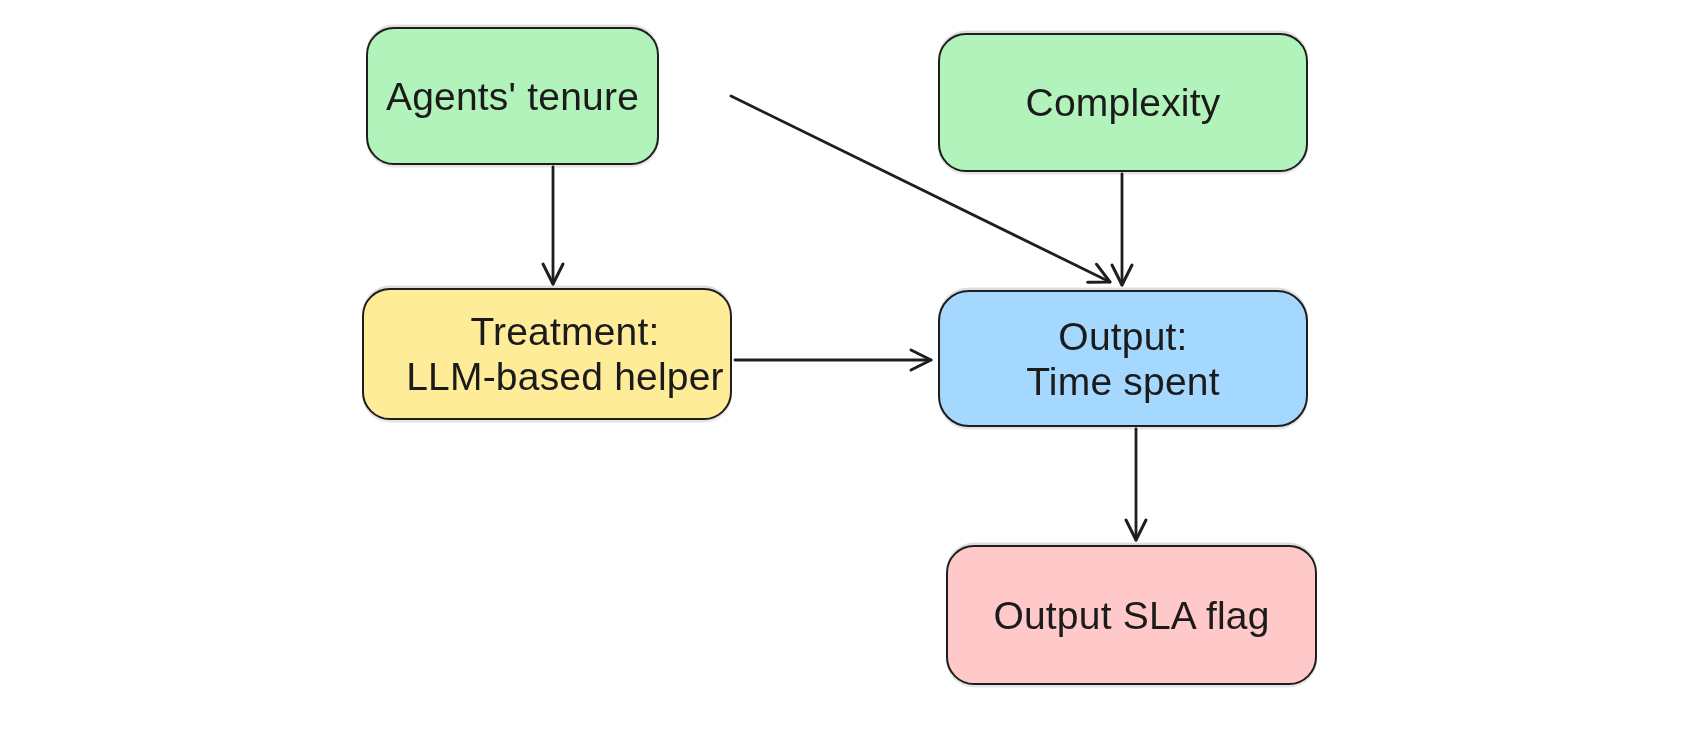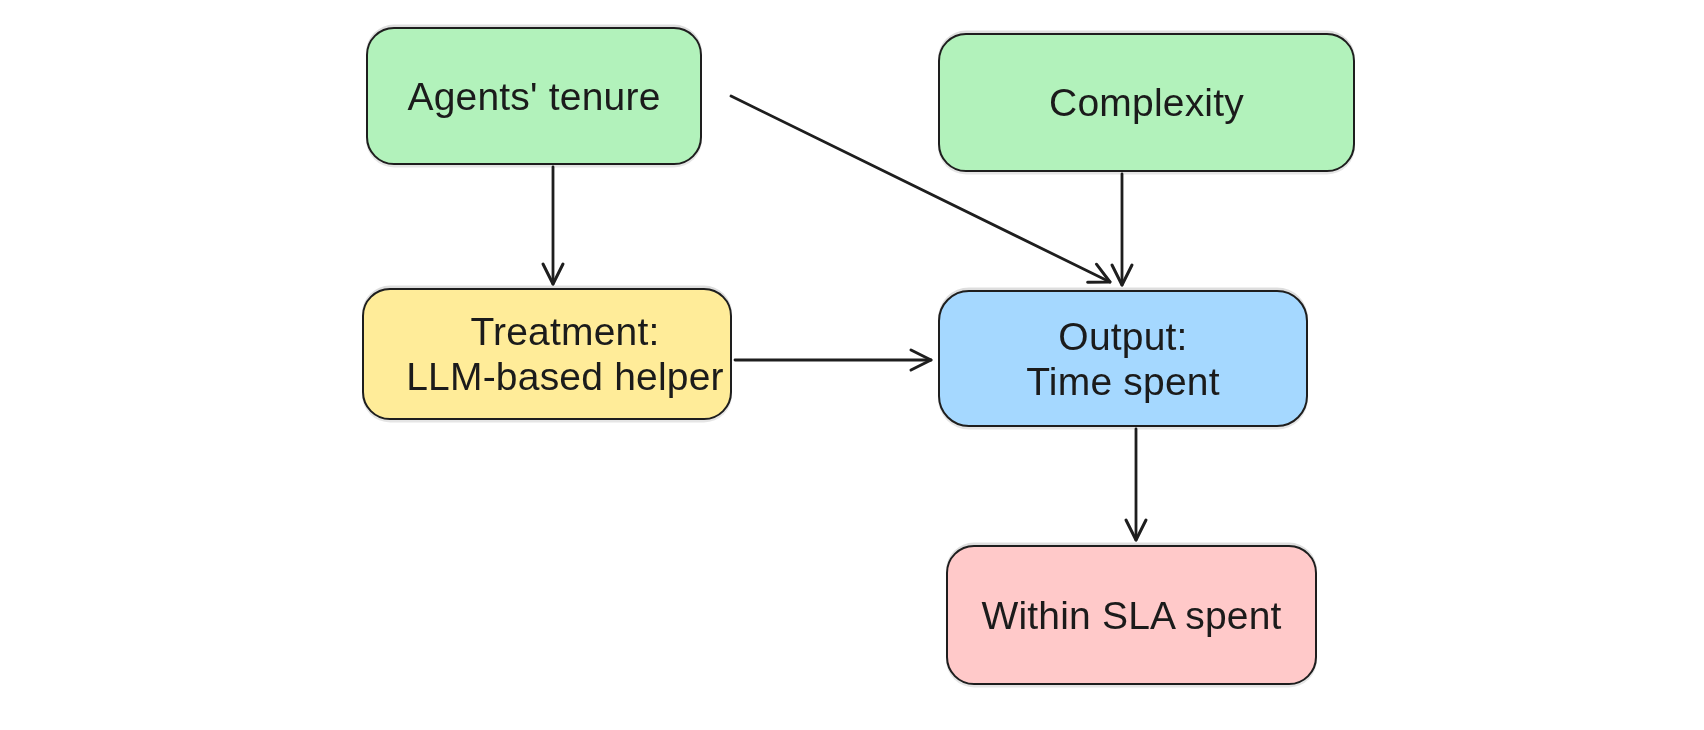--- a/index.html
+++ b/index.html
@@ -57,35 +57,35 @@
         <path d="M6 5 L26 15 L6 25" fill="none" stroke="var(--stroke)" stroke-width="3" stroke-linecap="round" stroke-linejoin="round"></path>
       </marker>
     </defs>
     <line x1="553" y1="167" x2="553" y2="284" marker-end="url(#ah)"></line>
     <line x1="731" y1="96" x2="1110" y2="282" marker-end="url(#ah)"></line>
     <line x1="1122" y1="174" x2="1122" y2="285" marker-end="url(#ah)"></line>
     <line x1="735" y1="360" x2="931" y2="360" marker-end="url(#ah)"></line>
     <line x1="1136" y1="429" x2="1136" y2="540" marker-end="url(#ah)"></line>
   </svg>
 
-  <div class="node" style="left: 366px; top: 27px; width: 336px; height: 138px; background: rgb(178, 242, 187);">
+  <div class="node" style="left: 366px; top: 27px; width: 293px; height: 138px; background: rgb(178, 242, 187);">
     <span class="label-line">Agents' tenure</span>
   </div>
 
-  <div class="node" style="left: 938px; top: 33px; width: 417px; height: 139px; background: rgb(178, 242, 187);">
+  <div class="node" style="left: 938px; top: 33px; width: 370px; height: 139px; background: rgb(178, 242, 187);">
     <span class="label-line">Complexity</span>
   </div>
 
   <div class="node" style="left: 362px; top: 288px; width: 370px; height: 132px; background: rgb(255, 236, 153); padding-left: 36px;">
     <span class="label-line">Treatment:</span>
     <span class="label-line">LLM-based helper</span>
   </div>
 
   <div class="node" style="left: 938px; top: 290px; width: 370px; height: 137px; background: rgb(165, 216, 255); border-radius: 31px;">
     <span class="label-line">Output:</span>
     <span class="label-line">Time spent</span>
   </div>
 
   <div class="node" style="left: 946px; top: 545px; width: 371px; height: 140px; background: rgb(255, 201, 201);">
-    <span class="label-line">Within SLA spent</span>
+    <span class="label-line">Output SLA flag</span>
   </div>
 
 </div>
 
 </body></html>

